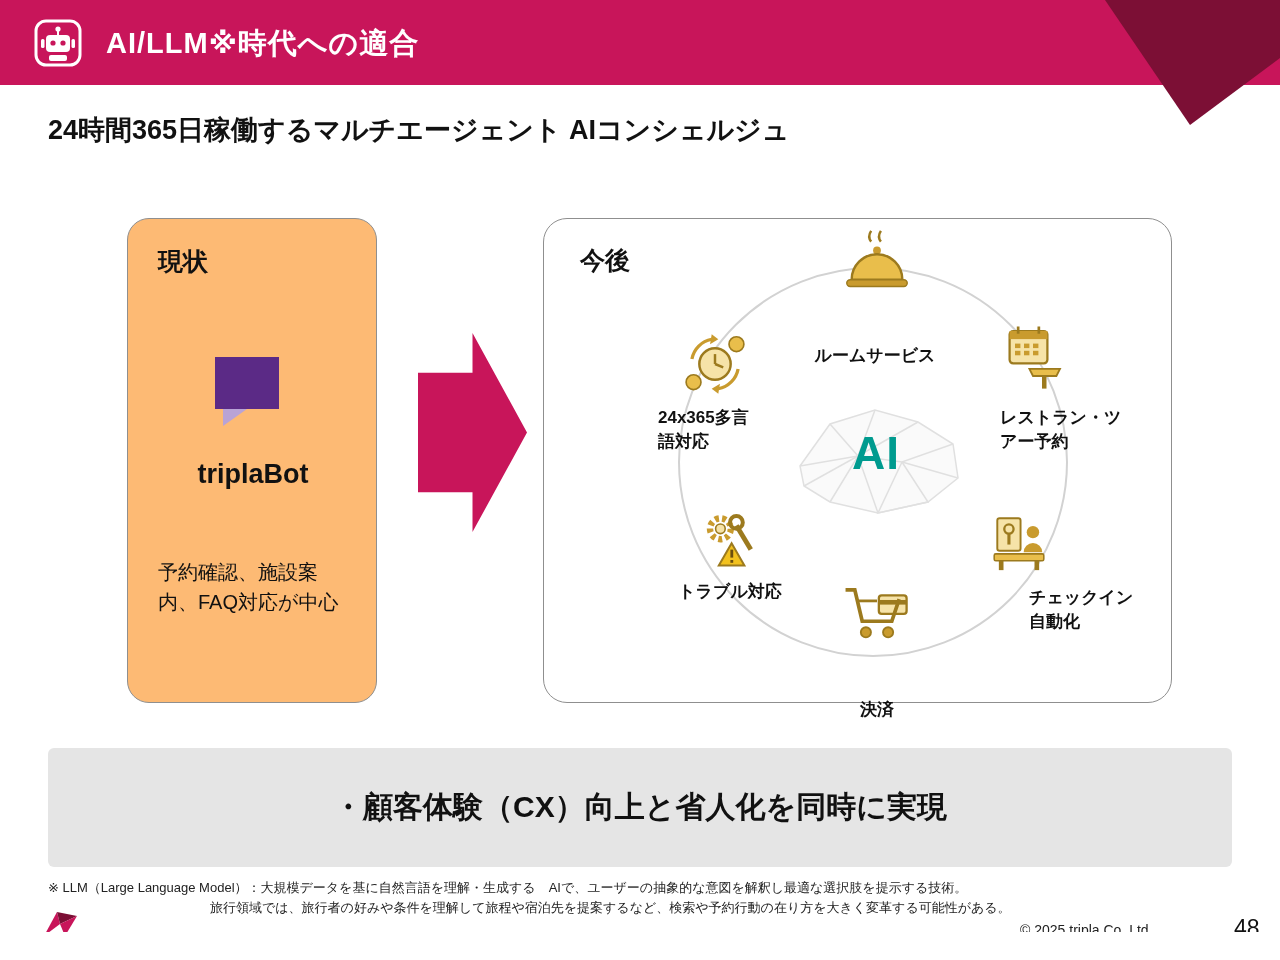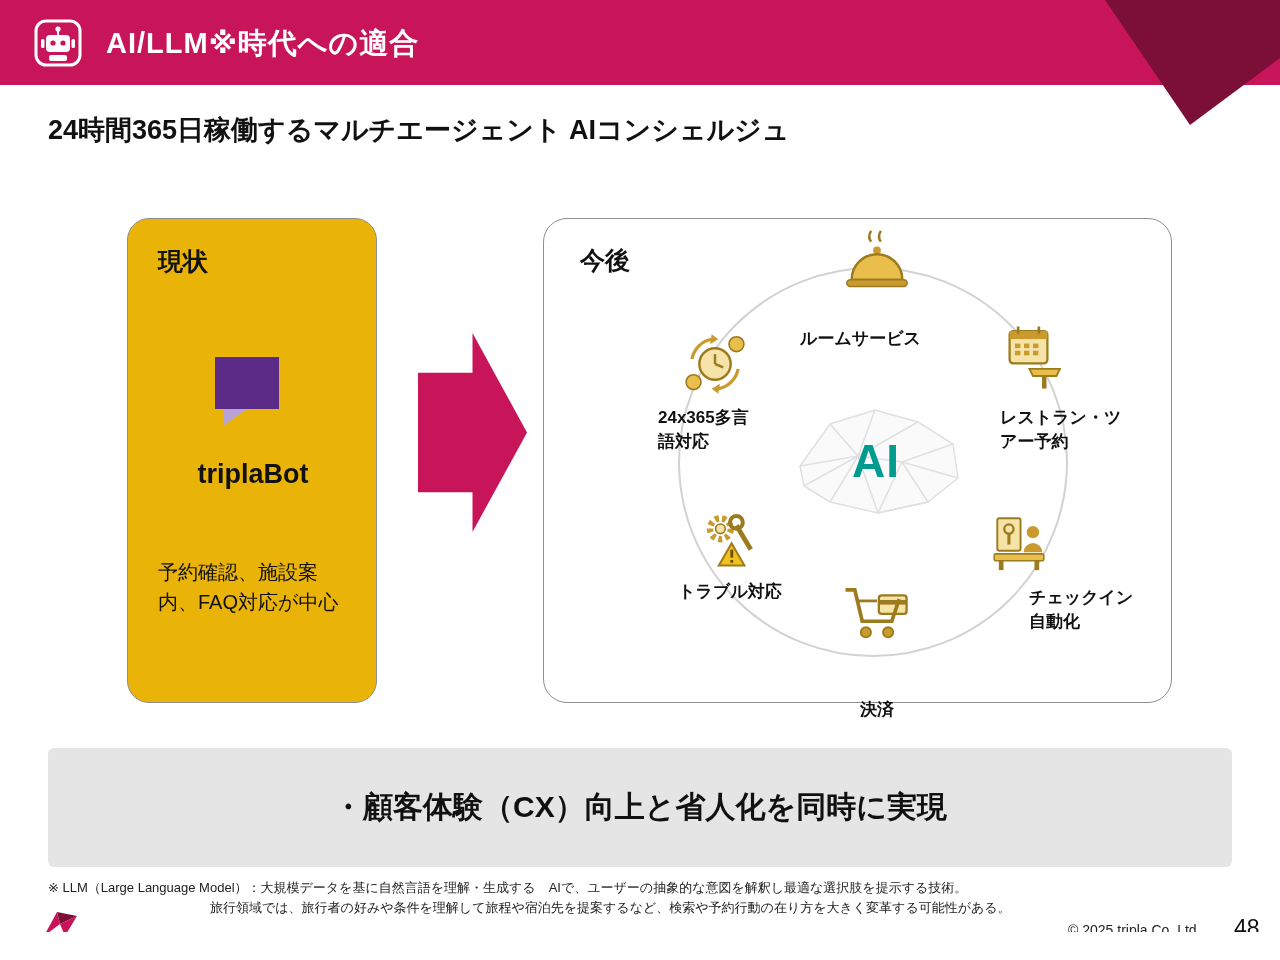--- a/index.html
+++ b/index.html
@@ -16,21 +16,21 @@
     position:absolute; left:106px; top:24px; color:#ffffff;
     font-size:29px; font-weight:bold; letter-spacing:1px;
   }
   
   .main-heading {
     position:absolute; left:48px; top:112px; font-size:27px; font-weight:bold; color:#111;
   }
   
   .current-box {
     position:absolute; left:127px; top:218px; width:250px; height:485px;
-    border:1.5px solid #8f8f8f; border-radius:22px; background:#eab308;
+    border:1.5px solid #8f8f8f; border-radius:22px; background:#fdba74;
   }
   .current-title { position:absolute; left:30px; top:26px; font-size:25px; font-weight:bold; color:#111; }
   .bubble { position:absolute; left:87px; top:138px; width:64px; height:52px; background:#5B2A86; }
   .bubble-tail {
     position:absolute; left:95px; top:190px; width:0; height:0;
     border-top:17px solid #B9A3D6; border-right:24px solid transparent;
   }
   .bot-name { position:absolute; left:0; top:240px; width:250px; text-align:center; font-size:27px; font-weight:bold; color:#111; }
   .current-desc {
     position:absolute; left:30px; top:338px; width:185px; font-size:20px; line-height:30px; color:#111;
@@ -47,44 +47,44 @@
     border:1.5px solid #8f8f8f; border-radius:24px; background:#fff;
   }
   .future-title { position:absolute; left:580px; top:244px; font-size:25px; font-weight:bold; color:#111; z-index:3; }
   .cycle-circle {
     position:absolute; left:678px; top:267px; width:390px; height:390px;
     border:2px solid #d2d2d2; border-radius:50%; z-index:1;
   }
   .brain-mesh { position:absolute; left:790px; top:398px; width:175px; height:120px; z-index:1; }
   .ai-label {
     position:absolute; left:831px; top:426px; width:90px; text-align:center; z-index:2;
-    font-size:46px; font-weight:bold; color:#009B8F; letter-spacing:1px;margin-top:8px;
+    font-size:46px; font-weight:bold; color:#009B8F; letter-spacing:1px;
   }
   .node-icon { position:absolute; z-index:2; }
   .node-label { position:absolute; z-index:2; font-size:17px; font-weight:bold; color:#111; line-height:24px; }
-  .lbl-room   { left:800px; top:327px; width:150px; }
+  .lbl-room   { left:800px; top:344px; width:150px; text-align:center; }
   .lbl-multi  { left:658px; top:406px; width:116px; }
   .lbl-rest   { left:1000px; top:406px; width:130px; }
   .lbl-trouble{ left:670px; top:580px; width:120px; text-align:center; }
   .lbl-checkin{ left:1029px; top:586px; width:110px; }
   .lbl-pay    { left:838px; top:660px; width:78px; text-align:center;margin-top:38px; }
   
   .banner {
     position:absolute; left:48px; top:748px; width:1184px; height:119px;
     background:#e5e5e5; border-radius:6px; display:flex; align-items:center; justify-content:center;
   }
   .banner-text { font-size:30px; font-weight:bold; color:#111; }
   
   .footnote1 { position:absolute; left:48px; top:879px; font-size:13px; color:#222; }
   .footnote2 { position:absolute; left:210px; top:899px; font-size:13px; color:#222; }
   
   .logo-wrap { position:absolute; left:24px; top:908px; display:flex; align-items:center;flex-direction:column; }
   .logo-bird { width:36px; height:32px; margin-right:4px; }
   .logo-text { font-size:31px; font-weight:bold; color:#111; letter-spacing:0.5px; }
-  .copyright { position:absolute; left:1068px; top:922px; font-size:14px; color:#222;text-align:right; }
+  .copyright { position:absolute; left:1020px; top:922px; font-size:14px; color:#222;text-align:right; }
   .page-number { position:absolute; left:1234px; top:915px; font-size:23px; color:#111; }
 </style>
 </head>
 <body>
 
 <div class="slide">
 
   <div class="header-bar"></div>
   <svg class="corner-deco" viewBox="0 0 190 125">
     <polygon points="15,0 190,0 190,58 100,125" fill="#7C0F35"></polygon>

